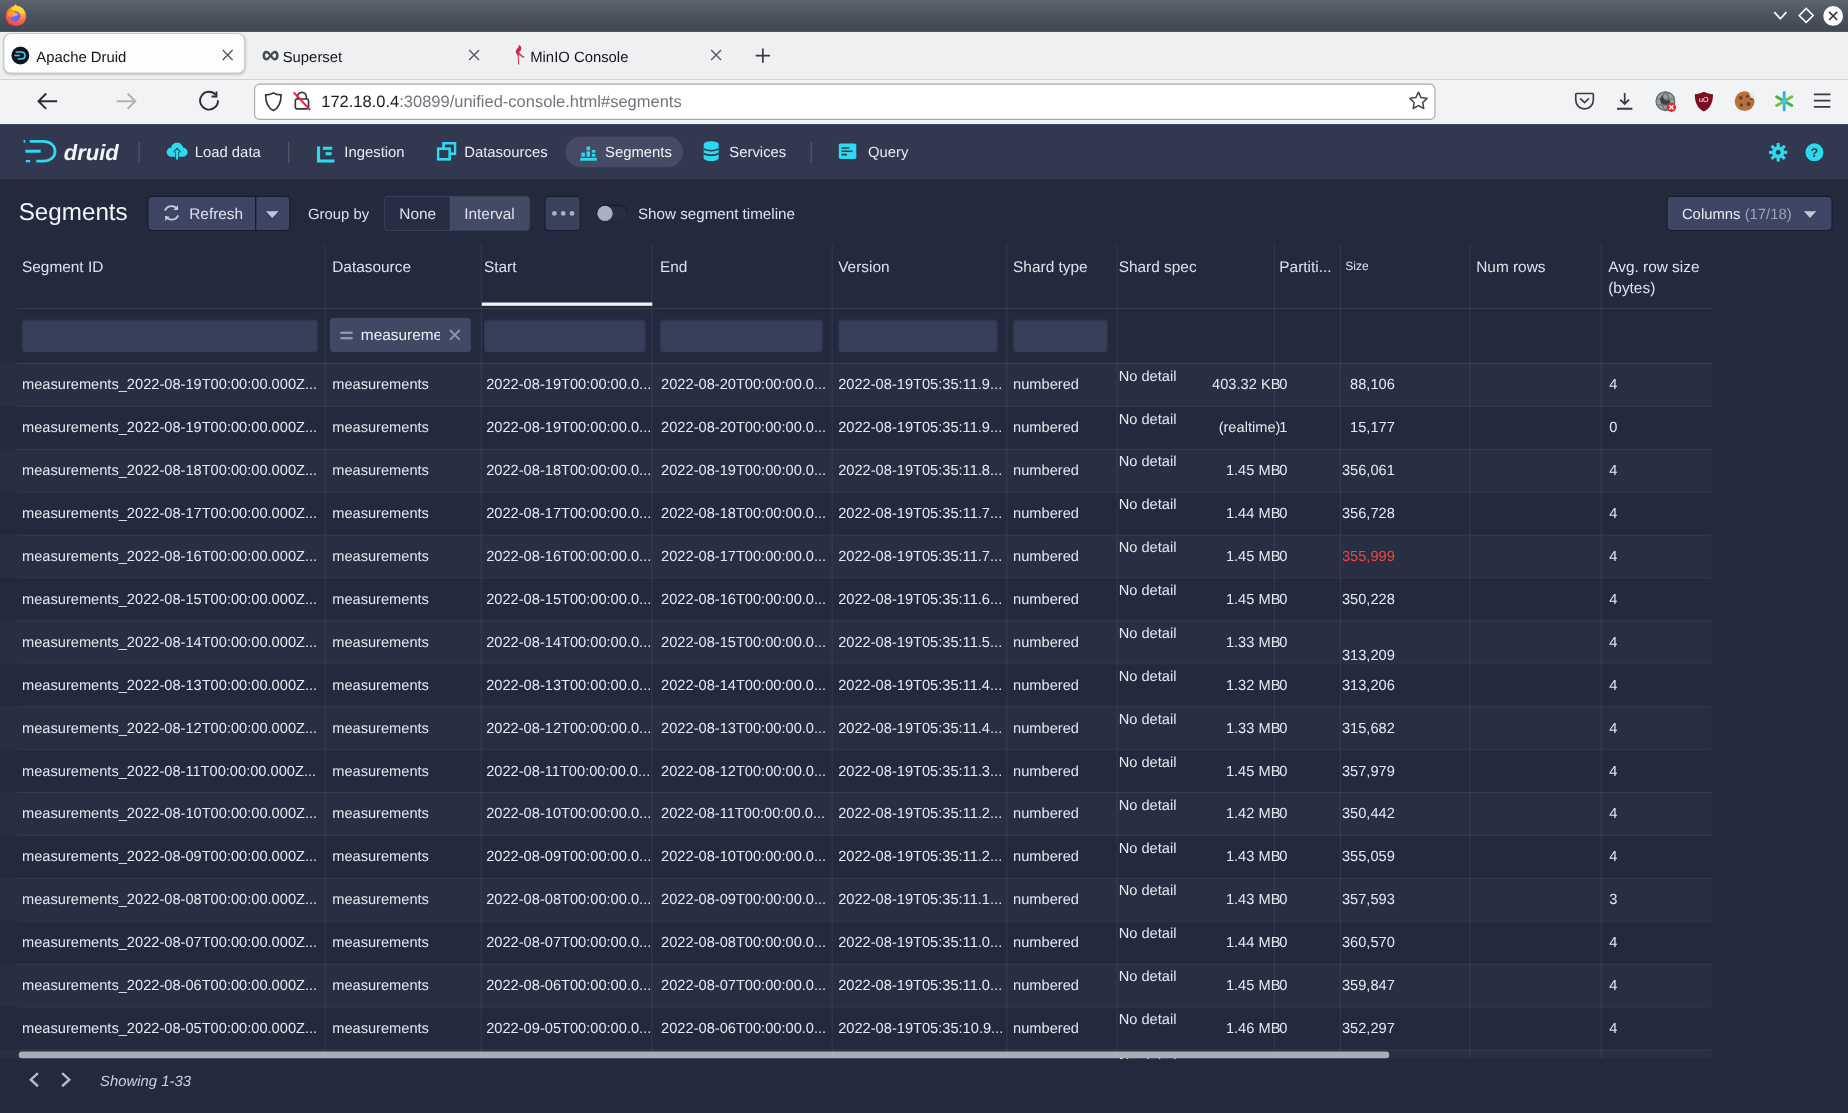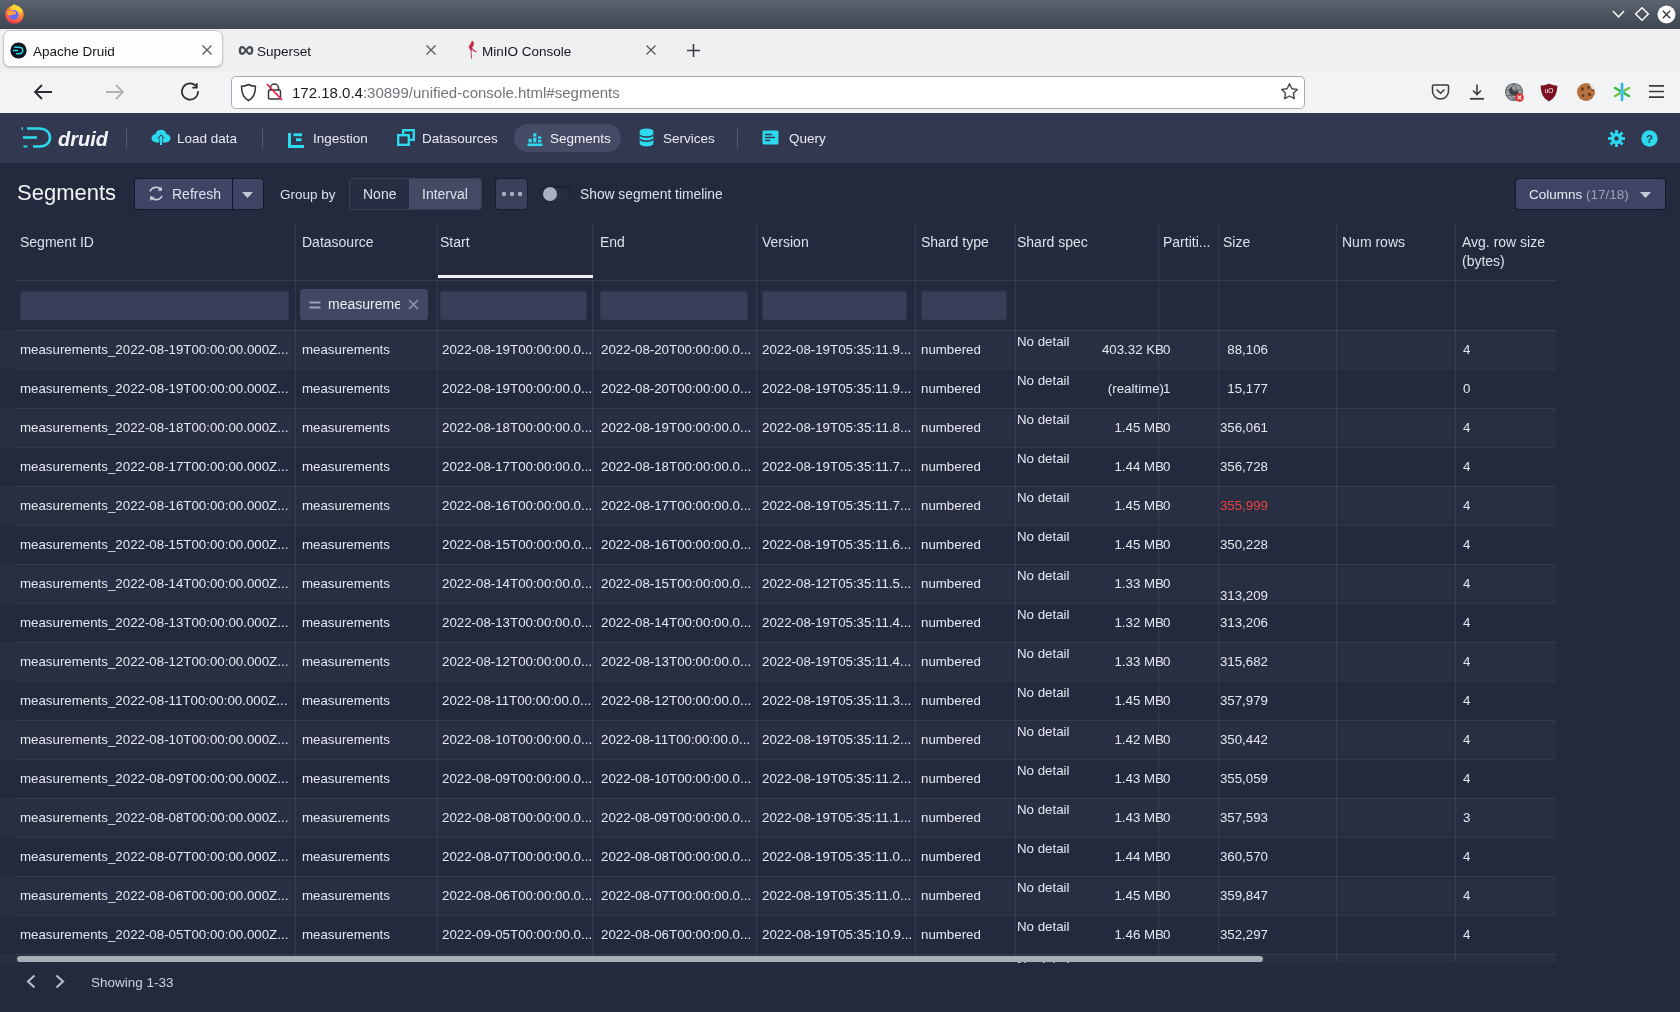--- a/index.html
+++ b/index.html
@@ -259,21 +259,21 @@
       <div class="abs" style="left:1559px;top:0;width:1px;height:740px;background:rgba(139,149,175,0.14);"></div>
       <div class="abs" style="left:1617px;top:0;width:1px;height:740px;background:rgba(139,149,175,0.14);"></div>
       <div class="abs nw" style="left:20px;top:11px;width:270.5px;font-size:14px;color:#dde1ea;overflow:hidden;line-height:19px;">Segment ID</div>
       <div class="abs nw" style="left:302px;top:11px;width:130.5px;font-size:14px;color:#dde1ea;overflow:hidden;line-height:19px;">Datasource</div>
       <div class="abs nw" style="left:440px;top:11px;width:148px;font-size:14px;color:#dde1ea;overflow:hidden;line-height:19px;">Start</div>
       <div class="abs nw" style="left:600px;top:11px;width:152px;font-size:14px;color:#dde1ea;overflow:hidden;line-height:19px;">End</div>
       <div class="abs nw" style="left:762px;top:11px;width:149px;font-size:14px;color:#dde1ea;overflow:hidden;line-height:19px;">Version</div>
       <div class="abs nw" style="left:921px;top:11px;width:90px;font-size:14px;color:#dde1ea;overflow:hidden;line-height:19px;">Shard type</div>
       <div class="abs nw" style="left:1017px;top:11px;width:137px;font-size:14px;color:#dde1ea;overflow:hidden;line-height:19px;">Shard spec</div>
       <div class="abs nw" style="left:1163px;top:11px;width:51px;font-size:14px;color:#dde1ea;overflow:hidden;line-height:19px;">Partiti...</div>
-      <div class="abs nw" style="left:1223px;top:11px;width:109px;font-size:14px;color:#dde1ea;overflow:hidden;line-height:19px;">Size</div>
+      <div class="abs nw" style="left:1223px;top:11px;width:109px;font-size:11px;color:#dde1ea;overflow:hidden;line-height:19px;">Size</div>
       <div class="abs nw" style="left:1342px;top:11px;width:109px;font-size:14px;color:#dde1ea;overflow:hidden;line-height:19px;">Num rows</div>
       <div class="abs nw" style="left:1462px;top:11px;width:93px;font-size:14px;color:#dde1ea;overflow:hidden;line-height:19px;">Avg. row size<br>(bytes)</div>
       <div class="abs nw" style="left:1563px;top:11px;width:50px;font-size:14px;color:#dde1ea;overflow:hidden;line-height:19px;">Replic...</div>
       <div class="abs nw" style="left:1622px;top:11px;width:66px;font-size:14px;color:#dde1ea;overflow:hidden;line-height:19px;">Is publi</div>
       <div class="abs" style="left:437.5px;top:53px;width:155px;height:3px;background:#f0f2f6;"></div>
       <div class="abs" style="left:16px;top:58px;width:1664px;height:1px;background:rgba(139,149,175,0.16);"></div>
       <div class="abs" style="left:20px;top:68px;width:269px;height:30px;background:#383f58;border-radius:3px;box-shadow:inset 0 1px 2px rgba(10,12,25,0.45);"></div>
       <div class="abs" style="left:300px;top:67px;width:128px;height:31px;background:#414863;border-radius:3px;"></div>
       <svg class="abs" style="left:309px;top:77.5px" width="12" height="10" viewBox="0 0 12 10">
 <path d="M0.5 2.5 H11.5 M0.5 7.5 H11.5" stroke="#9ba2b6" stroke-width="2"></path>
@@ -377,21 +377,21 @@
       <div class="abs nw" style="right:288px;top:315px;font-size:13.3px;color:#e5e8f0;">350,228</div>
       <div class="abs nw" style="left:1463px;top:315px;font-size:13.3px;color:#e5e8f0;">4</div>
       <div class="abs nw" style="left:1565px;top:315px;font-size:13.3px;color:#e5e8f0;">1</div>
       <div class="abs nw" style="left:1623px;top:315px;font-size:13.3px;color:#e5e8f0;">true</div>
       <div class="abs" style="left:16px;top:342px;width:1664px;height:1px;background:rgba(139,149,175,0.13);"></div>
       <div class="abs" style="left:0;top:342px;width:1680px;height:39px;background:rgba(255,255,255,0.028);"></div>
       <div class="abs nw" style="left:20px;top:354px;font-size:13.3px;color:#e5e8f0;">measurements_2022-08-14T00:00:00.000Z...</div>
       <div class="abs nw" style="left:302px;top:354px;font-size:13.3px;color:#e5e8f0;">measurements</div>
       <div class="abs nw" style="left:442px;top:354px;font-size:13.3px;color:#e5e8f0;">2022-08-14T00:00:00.0...</div>
       <div class="abs nw" style="left:601px;top:354px;font-size:13.3px;color:#e5e8f0;">2022-08-15T00:00:00.0...</div>
-      <div class="abs nw" style="left:762px;top:354px;font-size:13.3px;color:#e5e8f0;">2022-08-12T05:35:11.5...</div>
+      <div class="abs nw" style="left:762px;top:354px;font-size:13.3px;color:#e5e8f0;">2022-08-19T05:35:11.5...</div>
       <div class="abs nw" style="left:921px;top:354px;font-size:13.3px;color:#e5e8f0;">numbered</div>
       <div class="abs nw" style="left:1017px;top:346px;font-size:13.3px;color:#e5e8f0;">No detail</div>
       <div class="abs nw" style="left:1163px;top:354px;font-size:13.3px;color:#e5e8f0;">0</div>
       <div class="abs nw" style="right:392px;top:354px;font-size:13.3px;color:#e5e8f0;">1.33 MB</div>
       <div class="abs nw" style="right:288px;top:366px;font-size:13.3px;color:#e5e8f0;">313,209</div>
       <div class="abs nw" style="left:1463px;top:354px;font-size:13.3px;color:#e5e8f0;">4</div>
       <div class="abs nw" style="left:1565px;top:354px;font-size:13.3px;color:#e5e8f0;">1</div>
       <div class="abs nw" style="left:1623px;top:354px;font-size:13.3px;color:#e5e8f0;">true</div>
       <div class="abs" style="left:16px;top:381px;width:1664px;height:1px;background:rgba(139,149,175,0.13);"></div>
       <div class="abs" style="left:0;top:381px;width:1680px;height:39px;"></div>
@@ -533,13 +533,13 @@
       <div class="abs nw" style="left:1017px;top:736px;font-size:13.3px;color:#e5e8f0;">No detail</div>
     </div>
 <div class="abs" style="left:17px;top:956px;width:1246px;height:6px;border-radius:3px;background:#a9adb8;"></div>
 <div class="abs" style="left:0;top:963px;width:1680px;height:49px;background:#232a3d;"></div>
 <svg class="abs" style="left:25px;top:974px" width="12" height="15" viewBox="0 0 12 15">
 <path d="M9.5 1.5 L3 7.5 L9.5 13.5" fill="none" stroke="#b4bac9" stroke-width="2.2"></path>
     </svg>
 <svg class="abs" style="left:54px;top:974px" width="12" height="15" viewBox="0 0 12 15">
 <path d="M2.5 1.5 L9 7.5 L2.5 13.5" fill="none" stroke="#b4bac9" stroke-width="2.2"></path>
     </svg>
-<div class="abs" style="left:91px;top:975px;font-size:13.5px;color:#ccd2de;">Showing 1-33</div>
+<div class="abs" style="left:91px;top:975px;font-size:13.5px;color:#ccd2de;font-style:italic;">Showing 1-33</div>
 </div>
 </body></html>

